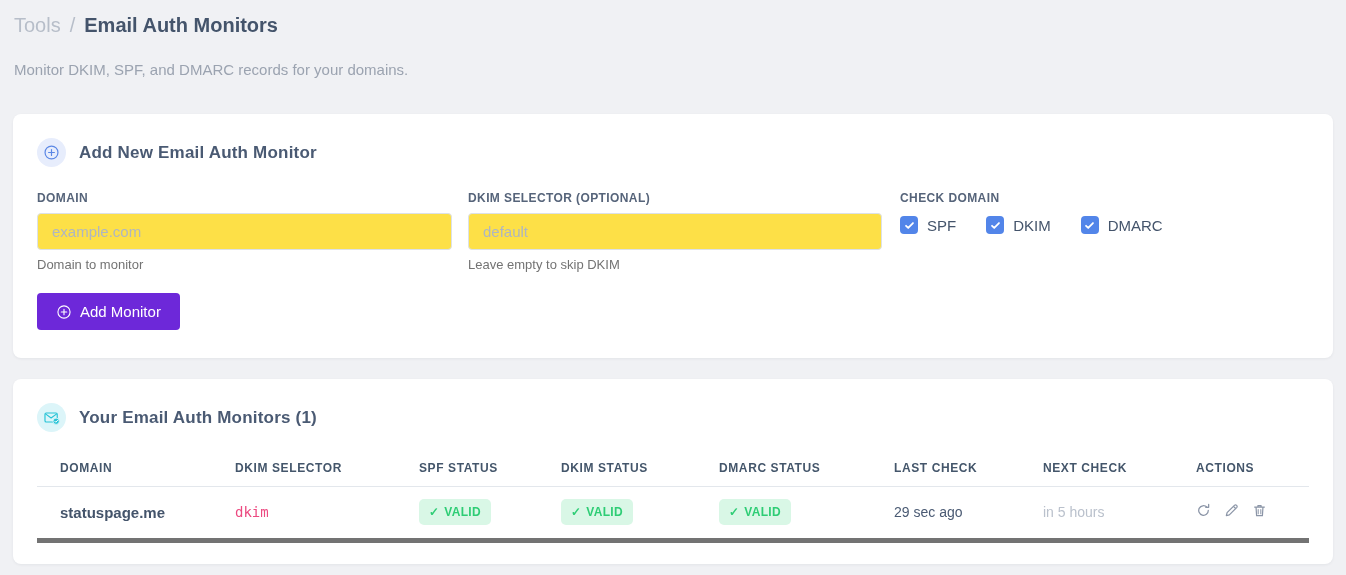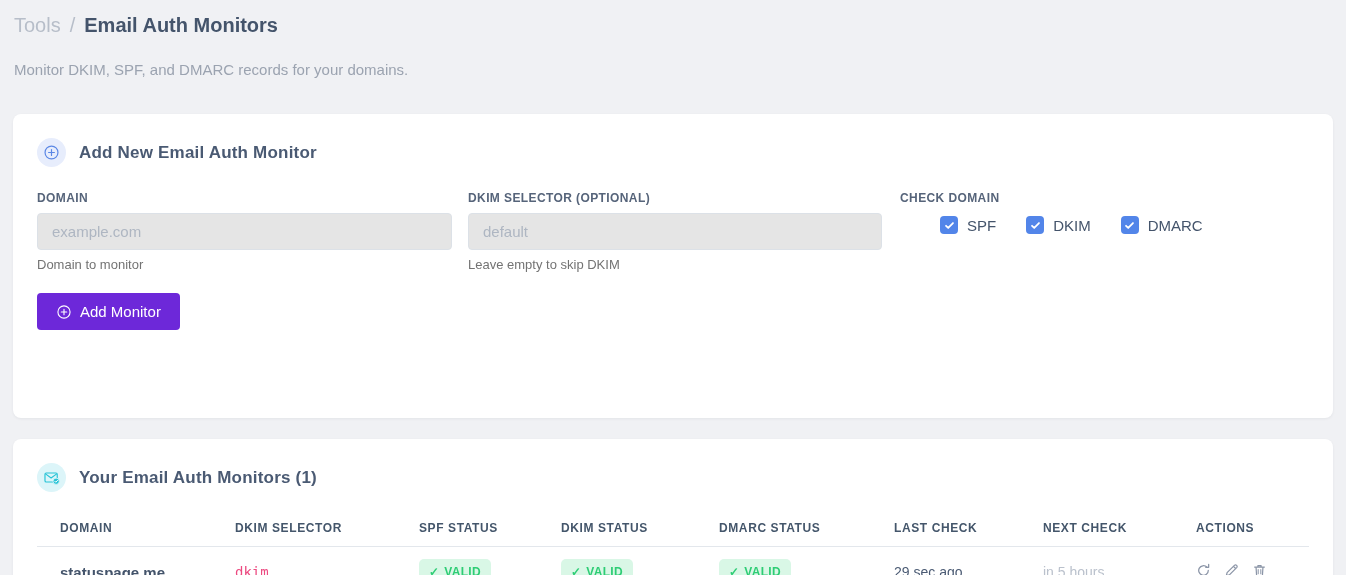--- a/index.html
+++ b/index.html
@@ -20,22 +20,22 @@
   .breadcrumb .crumb-current { color: #44546b; font-weight: 700; }
   .subtitle { margin-top: 24px; font-size: 15px; color: #9ba3b0; }
 
   
   .card {
     background: #fff;
     border-radius: 8px;
     box-shadow: 0 1px 3px rgba(20, 30, 50, 0.06);
     padding: 24px;
   }
-  .card-add { margin-top: 36px; height: 304px; }
-  .card-monitors { margin-top: 21px; height: 158px; }
+  .card-add { margin-top: 36px; height: 244px; }
+  .card-monitors { margin-top: 21px; height: 185px; }
 
   .card-header { display: flex; align-items: center; gap: 13px; }
   .icon-badge {
     width: 29px; height: 29px; border-radius: 50%;
     display: inline-flex; align-items: center; justify-content: center;
     flex: 0 0 auto;
   }
   .icon-badge.blue { background: #e7edfc; color: #5b87e5; }
   .icon-badge.cyan { background: #dcf5f9; color: #27c3d6; }
   .card-title { font-size: 17px; font-weight: 600; color: #4a5a73; letter-spacing: .2px; }
@@ -56,28 +56,28 @@
     margin-bottom: 8px;
   }
   .text-input {
     width: 100%; height: 37px;
     border: 1px solid #dce1e7;
     border-radius: 4px;
     padding: 0 14px;
     font-size: 15px;
     font-family: "Liberation Sans", sans-serif;
     color: #4e5d78;
-    background: #e5e5e5;
+    background: #fde047;
     outline: none;
   }
   .text-input::placeholder { color: #aeb6c2; }
   .field-hint { margin-top: 7px; font-size: 13px; color: #737373; }
 
   .checks-col { padding-left: 2px; }
-  .check-row { display: flex; align-items: flex-start; gap: 30px; margin-top: 11px; margin-left: 40px; }
+  .check-row { display: flex; align-items: flex-start; gap: 30px; margin-top: 11px; }
   .check-item { display: inline-flex; align-items: center; gap: 9px; cursor: pointer; }
   .checkbox {
     width: 18px; height: 18px; border-radius: 4px;
     background: #5285e9;
     display: inline-flex; align-items: center; justify-content: center;
     flex: 0 0 auto;
   }
   .check-label { font-size: 15px; color: #44546b; }
 
   .submit-btn {

